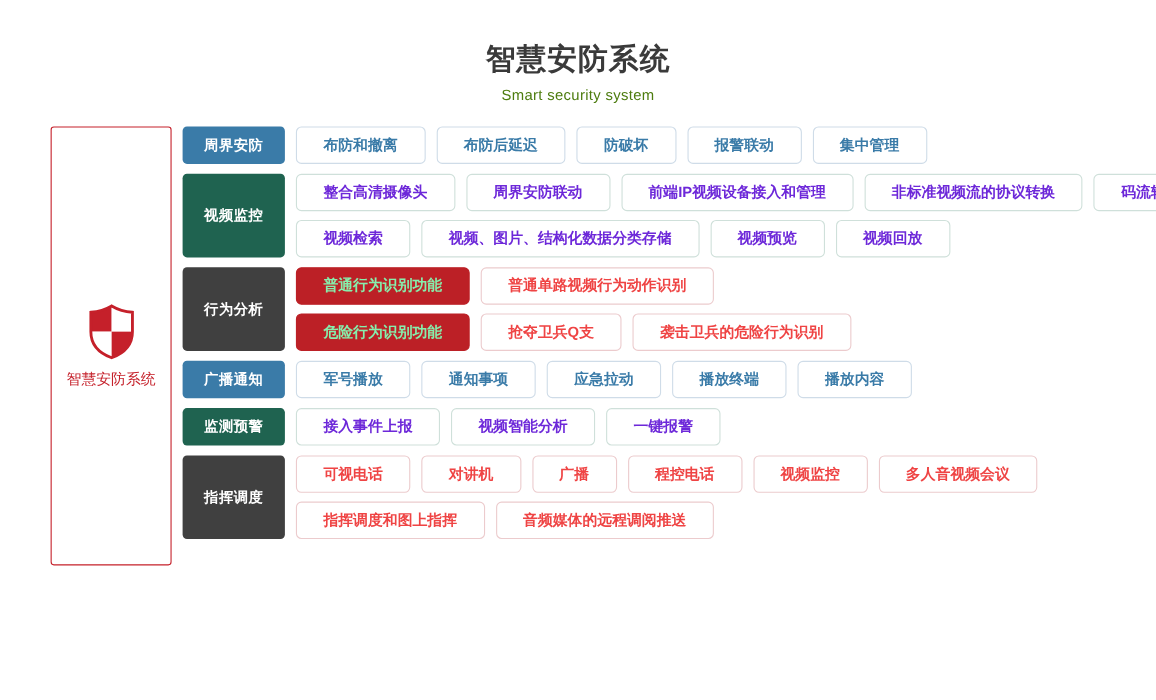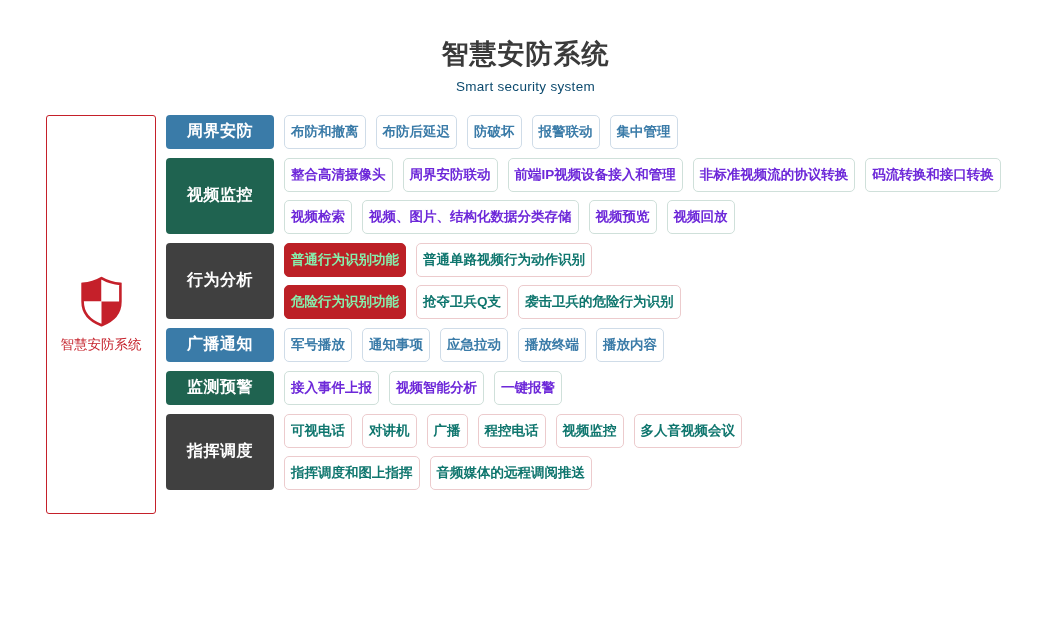--- a/index.html
+++ b/index.html
@@ -22,21 +22,21 @@
   }
   .header-title {
     font-size: 27px;
     font-weight: bold;
     color: #3a3a3a;
     letter-spacing: 1px;
     line-height: 1.25;
   }
   .header-subtitle {
     font-size: 13.5px;
-    color: #0c4a6e;
+    color: #4d7c0f;
     margin-top: 7px;
     letter-spacing: 0.3px;
   }
 
   
   .diagram {
     position: relative;
     margin-top: 21px;
     padding-left: 46px;
     display: flex;
@@ -75,25 +75,25 @@
     flex: 1;
   }
   .row {
     display: flex;
     align-items: stretch;
     margin-bottom: 9px;
   }
   .row:last-child { margin-bottom: 0; }
 
   .cat {
-    width: 108px;
+    width: 93px;
     flex: none;
     border-radius: 4px;
     color: #ffffff;
-    font-size: 16px;
+    font-size: 13px;
     font-weight: bold;
     display: flex;
     align-items: center;
     justify-content: center;
     letter-spacing: 0.5px;
   }
   .cat.blue  { background: #3a7ba8; }
   .cat.green { background: #1f6350; }
   .cat.red   { background: #404040; }
 
@@ -108,35 +108,35 @@
     display: flex;
     flex-wrap: nowrap;
     align-items: center;
   }
   .item-line + .item-line { margin-top: 8px; }
 
   .chip {
     height: 34px;
     line-height: 32px;
     box-sizing: border-box;
-    padding: 0 6px;
+    padding: 0 24px;
     border-radius: 5px;
     border: 1px solid #cfd8e0;
     background: #ffffff;
     font-size: 13.5px;
     font-weight: bold;
     white-space: nowrap;
     margin-right: 10px;
     text-align: left;
   }
   .chip:last-child { margin-right: 16px; }
 
   .chip.blue  { border-color: #cfdce8; color: #3a7ba8; }
   .chip.green { border-color: #cfe0da; color: #6d28d9; }
-  .chip.red   { border-color: #eccbcd; color: #0f766e; }
+  .chip.red   { border-color: #eccbcd; color: #ef4444; }
 
   .chip.solid-red {
     background: #bc2026;
     border-color: #bc2026;
     color: #86efac;
   }
 
   
   .row-2 .chip, .row-3 .chip, .row-6 .chip { height: 34px; line-height: 32px; }
 </style>

